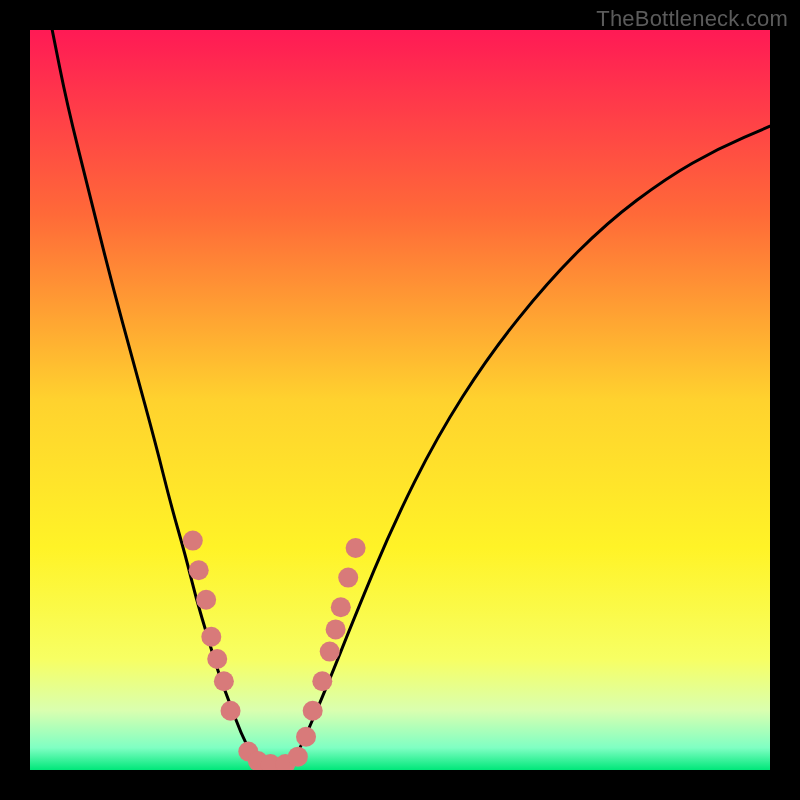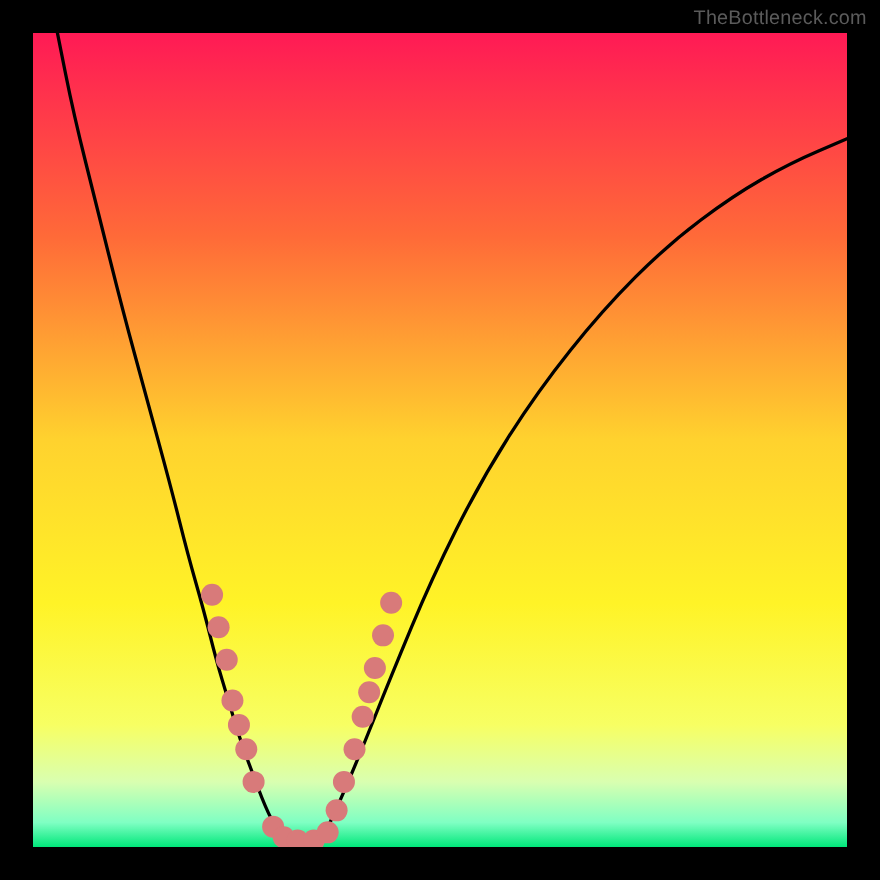--- a/index.html
+++ b/index.html
@@ -21,21 +21,21 @@
     left: 30px;
     top: 30px;
     width: 740px;
     height: 740px;
     overflow: hidden;
   }
   .watermark {
     position: absolute;
     top: 6px;
     right: 12px;
-    font-size: 18px;
+    font-size: 22px;
     color: #5b5b5b;
     letter-spacing: 0.2px;
     font-weight: 500;
     user-select: none;
   }
   svg {
     position: absolute;
     inset: 0;
   }
 </style>

